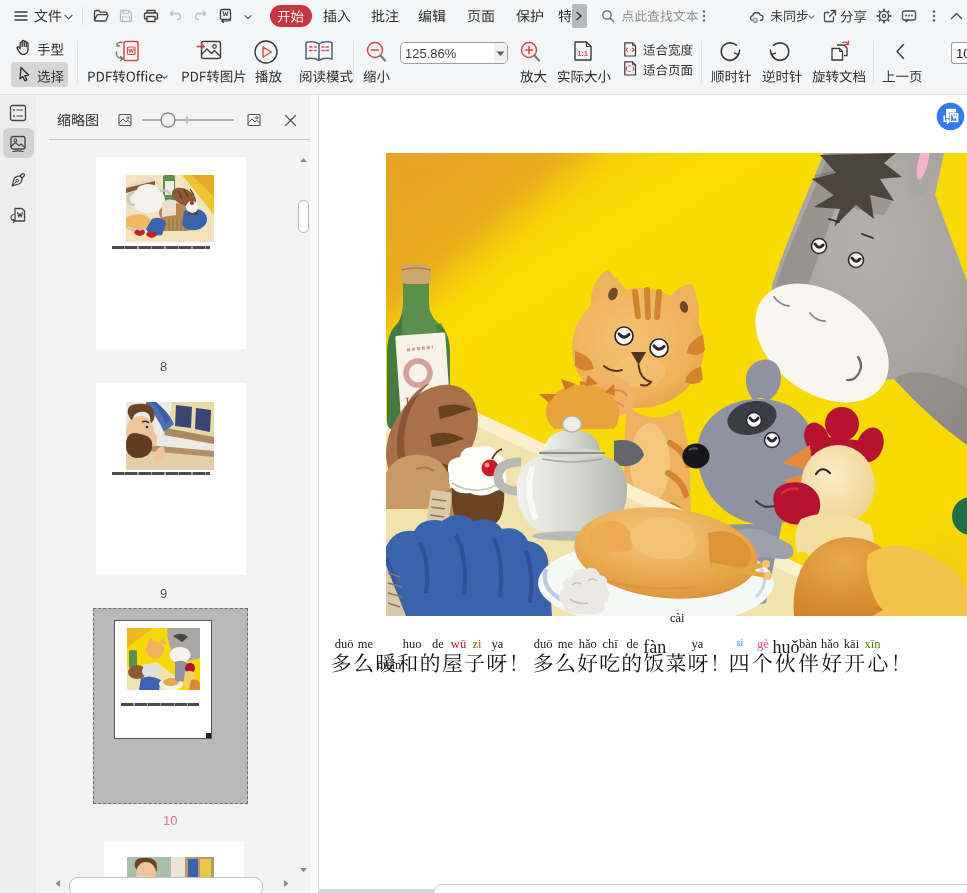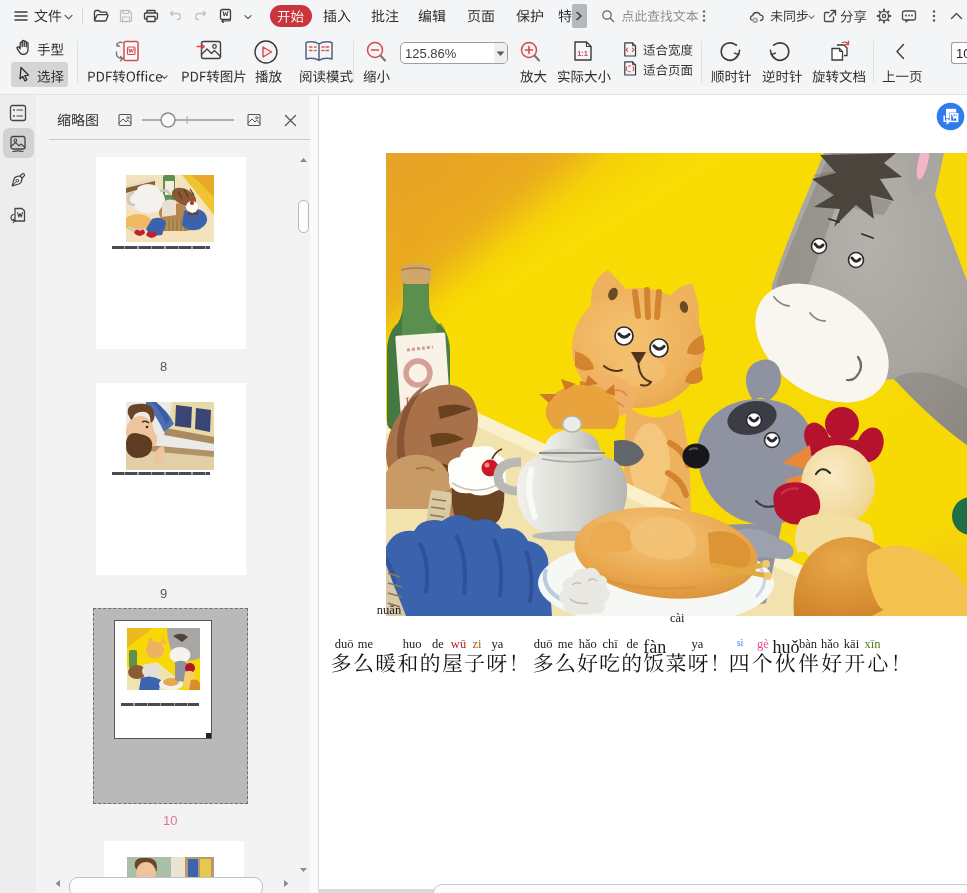--- a/index.html
+++ b/index.html
@@ -608,21 +608,21 @@
 <path d="M482 402 C500 388 526 390 542 404 C558 420 558 444 544 458 C528 470 504 466 492 452 C484 436 478 418 482 402 Z" fill="#f3c14e"></path>
 <path d="M486 463 Q518 444 552 448 L581 440 L581 463 Z" fill="#f3c14e"></path>
 <path d="M534 398 Q566 410 580 436 L581 440 L581 463 L552 456 Q538 428 534 398 Z" fill="#f3c14e"></path>
 </svg>
 
 <svg style="position:absolute;left:330.0px;top:650px;overflow:visible" width="202" height="26" viewBox="0 -21 202 26.2">
       <path d="M13.1 -8.6Q11.9 -7.5 10.3 -6.4Q8.7 -5.2 6.7 -4.2Q4.8 -3.2 2.6 -2.6L2.4 -2.9Q4.4 -3.7 6.2 -4.8Q8.0 -6.0 9.4 -7.2Q10.9 -8.4 11.8 -9.5L14.1 -9.0Q14.0 -8.8 13.8 -8.7Q13.6 -8.6 13.1 -8.6ZM7.8 -5.5Q9.0 -5.3 9.8 -4.9Q10.6 -4.5 11.0 -4.1Q11.5 -3.7 11.6 -3.2Q11.7 -2.8 11.6 -2.5Q11.5 -2.2 11.2 -2.1Q10.9 -2.0 10.6 -2.2Q10.4 -2.8 9.9 -3.4Q9.4 -3.9 8.8 -4.5Q8.2 -5.0 7.6 -5.3ZM17.5 -7.3 18.5 -8.1 20.0 -6.7Q19.9 -6.6 19.6 -6.5Q19.4 -6.5 19.0 -6.4Q17.2 -4.0 14.7 -2.4Q12.3 -0.8 9.0 0.2Q5.8 1.2 1.5 1.7L1.4 1.2Q5.2 0.5 8.3 -0.5Q11.4 -1.5 13.7 -3.2Q16.0 -4.8 17.7 -7.3ZM18.5 -7.3V-6.7H9.9L10.6 -7.3ZM11.0 -16.6Q10.1 -15.6 8.7 -14.5Q7.3 -13.5 5.7 -12.6Q4.0 -11.7 2.2 -11.0L2.0 -11.3Q3.6 -12.1 5.1 -13.2Q6.6 -14.2 7.8 -15.4Q9.0 -16.5 9.7 -17.5L11.9 -16.9Q11.9 -16.7 11.7 -16.6Q11.5 -16.5 11.0 -16.6ZM6.2 -13.4Q7.4 -13.2 8.1 -12.9Q8.9 -12.5 9.3 -12.1Q9.7 -11.7 9.8 -11.4Q9.9 -11.0 9.8 -10.7Q9.7 -10.5 9.5 -10.4Q9.2 -10.3 8.9 -10.5Q8.7 -11.0 8.2 -11.5Q7.7 -12.0 7.1 -12.5Q6.6 -12.9 6.0 -13.2ZM15.7 -15.0 16.5 -15.8 18.1 -14.3Q17.9 -14.2 17.7 -14.2Q17.4 -14.2 17.1 -14.1Q15.4 -12.1 13.1 -10.6Q10.9 -9.0 8.0 -8.0Q5.1 -6.9 1.5 -6.2L1.3 -6.6Q4.6 -7.4 7.3 -8.6Q10.0 -9.7 12.1 -11.3Q14.2 -12.9 15.8 -15.0ZM16.4 -15.0V-14.3H7.6L8.2 -15.0Z M36.5 -11.2Q36.4 -11.0 36.1 -11.0Q35.8 -10.9 35.3 -11.1L35.9 -11.3Q35.3 -10.4 34.5 -9.3Q33.7 -8.2 32.7 -7.1Q31.7 -5.9 30.7 -4.7Q29.6 -3.6 28.4 -2.5Q27.3 -1.4 26.3 -0.6L26.2 -0.8H27.1Q27.0 -0.1 26.7 0.3Q26.5 0.7 26.1 0.8L25.4 -1.1Q25.4 -1.1 25.5 -1.2Q25.7 -1.2 25.9 -1.3Q26.0 -1.3 26.1 -1.4Q27.0 -2.2 27.9 -3.2Q28.9 -4.3 29.8 -5.5Q30.8 -6.7 31.7 -7.9Q32.5 -9.2 33.3 -10.4Q34.0 -11.6 34.4 -12.5ZM25.8 -1.0Q26.7 -1.1 28.2 -1.1Q29.7 -1.2 31.6 -1.3Q33.5 -1.4 35.7 -1.5Q37.8 -1.7 40.1 -1.8V-1.4Q37.8 -1.0 34.3 -0.6Q30.7 -0.1 26.3 0.4ZM33.4 -16.6Q33.3 -16.4 33.1 -16.3Q32.9 -16.2 32.5 -16.3Q31.4 -14.2 30.0 -12.3Q28.6 -10.5 27.0 -9.1Q25.4 -7.6 23.8 -6.6L23.6 -6.8Q24.9 -8.0 26.3 -9.7Q27.7 -11.4 28.9 -13.4Q30.2 -15.5 31.1 -17.7ZM36.0 -6.2Q37.8 -5.1 39.0 -4.0Q40.1 -2.9 40.7 -2.0Q41.4 -1.0 41.6 -0.3Q41.7 0.4 41.6 0.9Q41.5 1.3 41.1 1.4Q40.8 1.5 40.3 1.2Q40.1 0.4 39.6 -0.6Q39.1 -1.6 38.4 -2.5Q37.8 -3.5 37.1 -4.4Q36.4 -5.3 35.8 -6.0Z M51.2 -3.4V-2.8H47.2V-3.4ZM51.1 -9.4V-8.7H47.2V-9.4ZM51.2 -15.6V-14.9H47.2V-15.6ZM50.3 -15.6 51.0 -16.4 52.7 -15.1Q52.6 -15.0 52.3 -14.9Q52.1 -14.8 51.8 -14.7V-1.7Q51.8 -1.7 51.6 -1.6Q51.4 -1.4 51.2 -1.3Q50.9 -1.3 50.7 -1.3H50.5V-15.6ZM46.5 -16.3 48.1 -15.6H47.8V-0.8Q47.8 -0.8 47.5 -0.6Q47.2 -0.4 46.7 -0.4H46.5V-15.6ZM57.3 -11.2Q57.1 -9.2 56.6 -7.4Q56.2 -5.5 55.4 -4.0Q54.6 -2.4 53.4 -1.0Q52.3 0.3 50.6 1.4L50.4 1.2Q52.2 -0.4 53.3 -2.4Q54.5 -4.3 55.1 -6.5Q55.7 -8.7 55.9 -11.2ZM63.5 -14.8Q63.4 -14.7 63.3 -14.5Q63.1 -14.4 62.7 -14.4Q62.1 -13.5 61.5 -12.5Q60.8 -11.5 60.1 -10.8L59.8 -11.0Q60.0 -11.6 60.4 -12.3Q60.7 -13.1 61.0 -13.9Q61.3 -14.7 61.6 -15.6ZM63.6 -16.1Q63.5 -16.0 63.2 -16.0Q62.9 -16.0 62.5 -16.2Q61.3 -15.9 59.8 -15.8Q58.2 -15.6 56.5 -15.5Q54.8 -15.4 53.1 -15.4L53.1 -15.7Q54.3 -15.9 55.5 -16.1Q56.8 -16.3 58.0 -16.5Q59.2 -16.8 60.3 -17.1Q61.3 -17.4 62.0 -17.7ZM63.5 -9.6Q63.5 -9.6 63.6 -9.5Q63.8 -9.4 64.1 -9.1Q64.4 -8.9 64.6 -8.7Q64.9 -8.4 65.2 -8.2Q65.1 -7.9 64.6 -7.9H52.4L52.2 -8.5H62.5ZM62.3 -12.3Q62.3 -12.3 62.6 -12.1Q62.8 -11.9 63.2 -11.6Q63.6 -11.2 63.9 -10.9Q63.9 -10.6 63.4 -10.6H53.4L53.2 -11.2H61.4ZM53.8 -14.7Q54.7 -14.3 55.2 -13.9Q55.8 -13.5 56.0 -13.0Q56.2 -12.6 56.3 -12.3Q56.3 -11.9 56.1 -11.7Q56.0 -11.5 55.7 -11.5Q55.4 -11.4 55.1 -11.7Q55.0 -12.1 54.8 -12.7Q54.5 -13.2 54.2 -13.7Q53.9 -14.2 53.5 -14.6ZM57.0 -15.3Q57.9 -14.8 58.4 -14.3Q58.8 -13.8 59.1 -13.3Q59.3 -12.9 59.2 -12.5Q59.2 -12.1 59.0 -11.9Q58.8 -11.7 58.6 -11.7Q58.3 -11.7 58.0 -11.9Q57.9 -12.7 57.5 -13.6Q57.1 -14.5 56.7 -15.1ZM61.9 -6.1V-5.5H55.4L55.7 -6.1ZM56.0 -6.1Q56.7 -4.4 58.1 -3.1Q59.4 -1.8 61.2 -1.0Q63.0 -0.2 65.1 0.2L65.1 0.5Q64.6 0.5 64.3 0.8Q64.0 1.1 63.9 1.6Q61.8 1.0 60.2 -0.0Q58.6 -1.1 57.5 -2.5Q56.3 -3.9 55.7 -5.9ZM61.1 -6.1 62.0 -7.0 63.5 -5.6Q63.3 -5.4 62.6 -5.4Q61.3 -2.7 59.0 -0.9Q56.6 0.8 52.7 1.7L52.5 1.3Q56.0 0.3 58.2 -1.6Q60.4 -3.4 61.3 -6.1Z M73.6 -9.0Q74.8 -8.5 75.5 -8.0Q76.3 -7.5 76.7 -7.0Q77.1 -6.5 77.2 -6.1Q77.3 -5.7 77.2 -5.4Q77.1 -5.1 76.8 -5.1Q76.5 -5.0 76.2 -5.3Q75.9 -5.8 75.5 -6.5Q75.0 -7.1 74.4 -7.8Q73.8 -8.4 73.3 -8.9ZM73.7 1.2Q73.7 1.2 73.5 1.3Q73.4 1.5 73.1 1.6Q72.9 1.6 72.5 1.6H72.3V-15.4L73.7 -15.9ZM79.8 0.1Q79.8 0.1 79.7 0.3Q79.5 0.4 79.3 0.5Q79.0 0.6 78.7 0.6H78.5V-14.3V-15.0L79.9 -14.3H85.4V-13.7H79.8ZM84.3 -14.3 85.1 -15.2 86.9 -13.8Q86.8 -13.7 86.5 -13.6Q86.3 -13.4 85.9 -13.4V-0.2Q85.9 -0.1 85.7 -0.1Q85.5 0.0 85.2 0.1Q85.0 0.2 84.8 0.2H84.5V-14.3ZM85.4 -2.5V-1.9H79.0V-2.5ZM73.4 -10.6Q72.7 -8.0 71.4 -5.8Q70.1 -3.6 68.2 -1.8L67.9 -2.1Q68.9 -3.3 69.7 -4.7Q70.4 -6.2 71.0 -7.7Q71.5 -9.3 71.9 -10.9H73.4ZM77.6 -16.1Q77.4 -15.9 77.2 -15.9Q76.9 -15.9 76.5 -16.1Q75.5 -15.7 74.0 -15.4Q72.6 -15.0 71.1 -14.7Q69.5 -14.4 68.0 -14.3L67.9 -14.6Q69.3 -15.0 70.8 -15.5Q72.3 -16.0 73.7 -16.5Q75.0 -17.1 75.9 -17.5ZM76.3 -12.2Q76.3 -12.2 76.5 -12.0Q76.6 -11.9 76.9 -11.6Q77.2 -11.4 77.5 -11.1Q77.8 -10.9 78.1 -10.6Q78.0 -10.3 77.5 -10.3H68.2L68.1 -10.9H75.3Z M92.8 0.5Q92.8 0.6 92.6 0.7Q92.5 0.8 92.3 0.9Q92.0 1.0 91.7 1.0H91.5V-13.9V-14.6L92.9 -13.9H97.9V-13.3H92.8ZM96.6 -17.1Q96.5 -16.6 95.8 -16.6Q95.6 -16.1 95.2 -15.6Q94.9 -15.0 94.6 -14.4Q94.3 -13.8 94.0 -13.4H93.5Q93.6 -13.9 93.8 -14.7Q93.9 -15.4 94.1 -16.2Q94.3 -16.9 94.4 -17.6ZM107.2 -13.9 108.0 -14.8 109.7 -13.4Q109.5 -13.3 109.3 -13.2Q109.1 -13.1 108.8 -13.1Q108.7 -10.2 108.6 -7.9Q108.5 -5.5 108.3 -3.8Q108.2 -2.1 107.9 -1.0Q107.6 0.1 107.3 0.6Q106.8 1.1 106.2 1.4Q105.6 1.6 104.8 1.6Q104.8 1.3 104.8 1.0Q104.7 0.7 104.4 0.5Q104.2 0.3 103.6 0.2Q103.0 0.0 102.3 -0.1L102.4 -0.5Q102.9 -0.4 103.4 -0.4Q104.0 -0.3 104.6 -0.3Q105.1 -0.2 105.3 -0.2Q105.7 -0.2 105.8 -0.3Q106.0 -0.4 106.1 -0.5Q106.6 -0.9 106.8 -2.7Q107.1 -4.4 107.2 -7.3Q107.3 -10.1 107.4 -13.9ZM97.0 -13.9 97.7 -14.7 99.4 -13.4Q99.3 -13.3 99.1 -13.2Q98.8 -13.1 98.5 -13.0V-0.1Q98.5 -0.0 98.3 0.1Q98.1 0.2 97.9 0.3Q97.6 0.4 97.4 0.4H97.2V-13.9ZM101.0 -9.6Q102.3 -9.0 103.1 -8.4Q103.9 -7.7 104.2 -7.1Q104.6 -6.5 104.7 -6.0Q104.7 -5.5 104.6 -5.2Q104.4 -4.9 104.1 -4.8Q103.7 -4.7 103.4 -5.0Q103.2 -5.8 102.8 -6.6Q102.4 -7.4 101.9 -8.1Q101.3 -8.8 100.8 -9.4ZM108.3 -13.9V-13.3H101.6L101.9 -13.9ZM104.4 -16.9Q104.4 -16.8 104.2 -16.6Q104.0 -16.5 103.6 -16.5Q102.9 -14.2 101.7 -12.2Q100.6 -10.2 99.2 -8.8L98.9 -9.1Q99.6 -10.1 100.2 -11.5Q100.9 -12.8 101.4 -14.4Q101.9 -16.0 102.3 -17.6ZM98.1 -8.0V-7.4H92.2V-8.0ZM98.1 -1.8V-1.2H92.2V-1.8Z M115.4 -16.6V-17.1L117.0 -16.4H116.7V-11.5Q116.7 -10.0 116.7 -8.3Q116.6 -6.6 116.2 -4.9Q115.8 -3.2 115.1 -1.5Q114.4 0.2 113.1 1.6L112.8 1.4Q113.9 -0.5 114.5 -2.7Q115.0 -4.9 115.2 -7.1Q115.4 -9.3 115.4 -11.4V-16.4ZM128.9 -16.4 129.6 -17.2 131.3 -15.9Q131.2 -15.8 131.0 -15.7Q130.7 -15.6 130.4 -15.5V-12.0Q130.4 -11.9 130.2 -11.8Q130.0 -11.7 129.8 -11.6Q129.5 -11.6 129.3 -11.6H129.1V-16.4ZM130.0 -12.9V-12.3H116.1V-12.9ZM129.8 -16.4V-15.8H116.0V-16.4ZM117.8 -6.6Q118.8 -6.6 120.6 -6.6Q122.3 -6.6 124.5 -6.7Q126.7 -6.7 129.1 -6.8L129.1 -6.4Q127.3 -6.2 124.5 -5.9Q121.8 -5.5 118.4 -5.2ZM124.5 -9.8Q124.0 -9.4 123.3 -8.9Q122.5 -8.4 121.7 -7.9Q120.9 -7.3 120.0 -6.9Q119.2 -6.4 118.4 -6.1V-6.4H119.1Q119.0 -5.7 118.7 -5.3Q118.5 -5.0 118.2 -4.9L117.6 -6.6Q117.6 -6.6 117.8 -6.6Q118.0 -6.7 118.1 -6.7Q118.9 -7.0 119.8 -7.6Q120.7 -8.3 121.5 -8.9Q122.2 -9.6 122.6 -10.0H124.5ZM125.6 -8.7Q127.1 -8.4 128.1 -8.0Q129.2 -7.5 129.8 -7.0Q130.4 -6.6 130.6 -6.1Q130.8 -5.6 130.8 -5.3Q130.8 -5.0 130.5 -4.8Q130.2 -4.7 129.8 -4.9Q129.4 -5.5 128.7 -6.2Q127.9 -6.8 127.0 -7.4Q126.2 -8.0 125.4 -8.4ZM130.3 -1.1Q130.3 -1.1 130.5 -0.9Q130.7 -0.8 131.0 -0.6Q131.3 -0.3 131.6 -0.0Q131.9 0.2 132.2 0.5Q132.1 0.8 131.6 0.8H115.8L115.6 0.2H129.3ZM128.6 -4.3Q128.6 -4.3 128.9 -4.1Q129.2 -3.8 129.6 -3.5Q130.0 -3.2 130.4 -2.8Q130.3 -2.5 129.8 -2.5H117.5L117.3 -3.1H127.7ZM129.5 -11.4Q129.5 -11.4 129.7 -11.2Q129.9 -11.1 130.2 -10.9Q130.5 -10.7 130.8 -10.4Q131.1 -10.2 131.3 -10.0Q131.3 -9.6 130.8 -9.6H117.4L117.2 -10.2H128.5ZM125.0 -5.3Q125.0 -5.1 124.8 -5.0Q124.7 -4.8 124.3 -4.8V0.5H122.9V-5.5Z M135.3 -8.4H151.3L152.5 -9.8Q152.5 -9.8 152.7 -9.6Q152.9 -9.5 153.2 -9.2Q153.5 -9.0 153.9 -8.7Q154.2 -8.4 154.5 -8.1Q154.5 -7.8 154.0 -7.8H135.5ZM144.3 -11.9 146.4 -11.7Q146.4 -11.4 146.2 -11.3Q146.1 -11.2 145.7 -11.1V-0.5Q145.7 0.1 145.5 0.5Q145.4 0.9 144.8 1.2Q144.2 1.5 143.0 1.6Q143.0 1.3 142.8 1.0Q142.7 0.8 142.4 0.6Q142.1 0.4 141.5 0.3Q140.9 0.1 139.9 0.0V-0.3Q139.9 -0.3 140.2 -0.3Q140.6 -0.3 141.1 -0.2Q141.5 -0.2 142.1 -0.1Q142.6 -0.1 143.0 -0.1Q143.5 -0.1 143.6 -0.1Q144.0 -0.1 144.2 -0.2Q144.3 -0.3 144.3 -0.6ZM150.2 -15.8H149.9L150.9 -16.8L152.6 -15.2Q152.4 -15.1 151.7 -15.0Q150.9 -14.4 149.8 -13.7Q148.7 -13.0 147.5 -12.4Q146.3 -11.8 145.2 -11.4H144.8Q145.8 -11.9 146.8 -12.7Q147.8 -13.5 148.7 -14.4Q149.6 -15.2 150.2 -15.8ZM137.5 -15.8H151.1V-15.2H137.7Z M174.9 -16.9Q174.9 -16.9 175.1 -16.7Q175.3 -16.6 175.6 -16.4Q175.8 -16.1 176.1 -15.9Q176.4 -15.6 176.7 -15.4Q176.6 -15.0 176.1 -15.0H165.1L164.9 -15.7H174.0ZM168.7 -13.5Q168.7 -13.3 168.5 -13.2Q168.2 -13.0 167.8 -13.1L168.0 -13.4Q167.9 -13.0 167.8 -12.4Q167.7 -11.8 167.5 -11.1Q167.3 -10.4 167.1 -9.8Q167.0 -9.2 166.8 -8.7H167.0L166.3 -7.9L164.8 -9.1Q165.0 -9.3 165.4 -9.4Q165.7 -9.5 166.0 -9.6L165.5 -8.9Q165.7 -9.3 165.8 -10.0Q166.0 -10.7 166.2 -11.4Q166.4 -12.2 166.5 -12.9Q166.7 -13.6 166.8 -14.0ZM172.7 -8.9Q171.7 -7.0 170.0 -5.1Q168.4 -3.3 166.4 -1.8Q164.3 -0.3 161.9 0.8L161.7 0.5Q163.7 -0.7 165.6 -2.3Q167.4 -3.9 168.8 -5.7Q170.3 -7.5 171.2 -9.3H172.7ZM173.3 -0.2Q173.3 0.3 173.2 0.7Q173.0 1.1 172.6 1.4Q172.1 1.6 171.1 1.7Q171.0 1.4 170.9 1.2Q170.8 1.0 170.6 0.8Q170.3 0.7 169.8 0.5Q169.4 0.4 168.6 0.3V0.0Q168.6 0.0 169.0 0.1Q169.3 0.1 169.8 0.1Q170.3 0.2 170.8 0.2Q171.3 0.2 171.4 0.2Q171.8 0.2 171.9 0.1Q172.0 -0.0 172.0 -0.3V-15.6H173.3ZM175.5 -10.5Q175.5 -10.5 175.7 -10.3Q175.9 -10.2 176.2 -10.0Q176.4 -9.8 176.7 -9.5Q177.0 -9.2 177.3 -9.0Q177.2 -8.7 176.7 -8.7H166.2V-9.3H174.6ZM159.7 -2.1Q159.7 -2.1 159.6 -1.9Q159.4 -1.8 159.2 -1.7Q159.0 -1.7 158.7 -1.7H158.5V-15.5V-16.1L159.8 -15.5H163.3V-14.9H159.7ZM163.2 -4.9V-4.2H159.2V-4.9ZM162.3 -15.5 163.1 -16.3 164.7 -15.0Q164.6 -14.9 164.4 -14.8Q164.1 -14.7 163.8 -14.6V-3.1Q163.8 -3.0 163.6 -2.9Q163.4 -2.8 163.2 -2.7Q163.0 -2.6 162.7 -2.6H162.5V-15.5Z M184.4 -0.0Q183.9 -0.0 183.6 -0.4Q183.3 -0.7 183.3 -1.1Q183.3 -1.6 183.6 -1.9Q183.9 -2.3 184.4 -2.3Q184.9 -2.3 185.2 -1.9Q185.6 -1.6 185.6 -1.1Q185.6 -0.7 185.2 -0.4Q184.9 -0.0 184.4 -0.0ZM184.1 -4.7 183.9 -9.2Q183.8 -10.8 183.7 -11.9Q183.6 -13.0 183.5 -13.8Q183.5 -14.6 183.5 -15.2Q183.5 -15.8 183.7 -16.1Q184.0 -16.3 184.4 -16.3Q184.8 -16.3 185.1 -16.1Q185.4 -15.8 185.4 -15.2Q185.4 -14.6 185.3 -13.8Q185.3 -13.0 185.2 -11.9Q185.1 -10.8 184.9 -9.2L184.7 -4.7Z" fill="#141414"></path>
     </svg>
 <div class="abs" style="left:344.0px;top:637px;transform:translateX(-50%);font-family:'Liberation Serif',serif;font-size:12.5px;color:#1a1a1a;white-space:nowrap">duō</div>
 <div class="abs" style="left:365.5px;top:637px;transform:translateX(-50%);font-family:'Liberation Serif',serif;font-size:12.5px;color:#1a1a1a;white-space:nowrap">me</div>
-<div class="abs" style="left:389.0px;top:603px;transform:translateX(-50%);font-family:'Liberation Serif',serif;font-size:12.5px;color:#1a1a1a;white-space:nowrap">nuǎn</div>
+<div class="abs" style="left:389.0px;top:658px;transform:translateX(-50%);font-family:'Liberation Serif',serif;font-size:12.5px;color:#1a1a1a;white-space:nowrap">nuǎn</div>
 <div class="abs" style="left:412px;top:637px;transform:translateX(-50%);font-family:'Liberation Serif',serif;font-size:12.5px;color:#1a1a1a;white-space:nowrap">huo</div>
 <div class="abs" style="left:438.0px;top:637px;transform:translateX(-50%);font-family:'Liberation Serif',serif;font-size:12.5px;color:#1a1a1a;white-space:nowrap">de</div>
 <div class="abs" style="left:458.5px;top:637px;transform:translateX(-50%);font-family:Liberation Serif, serif;font-size:12.5px;color:#b91c1c;white-space:nowrap">wū</div>
 <div class="abs" style="left:477.0px;top:637px;transform:translateX(-50%);font-family:'Liberation Serif',serif;font-size:12.5px;color:#a16207;white-space:nowrap">zi</div>
 <div class="abs" style="left:497.5px;top:637px;transform:translateX(-50%);font-family:'Liberation Serif',serif;font-size:12.5px;color:#1a1a1a;white-space:nowrap">ya</div>
 <svg style="position:absolute;left:532.0px;top:650px;overflow:visible" width="201" height="26" viewBox="0 -21 201 26.2">
       <path d="M13.1 -8.6Q11.9 -7.5 10.3 -6.4Q8.7 -5.2 6.7 -4.2Q4.8 -3.2 2.6 -2.6L2.4 -2.9Q4.4 -3.7 6.2 -4.8Q8.0 -6.0 9.4 -7.2Q10.9 -8.4 11.8 -9.5L14.1 -9.0Q14.0 -8.8 13.8 -8.7Q13.6 -8.6 13.1 -8.6ZM7.8 -5.5Q9.0 -5.3 9.8 -4.9Q10.6 -4.5 11.0 -4.1Q11.5 -3.7 11.6 -3.2Q11.7 -2.8 11.6 -2.5Q11.5 -2.2 11.2 -2.1Q10.9 -2.0 10.6 -2.2Q10.4 -2.8 9.9 -3.4Q9.4 -3.9 8.8 -4.5Q8.2 -5.0 7.6 -5.3ZM17.5 -7.3 18.5 -8.1 20.0 -6.7Q19.9 -6.6 19.6 -6.5Q19.4 -6.5 19.0 -6.4Q17.2 -4.0 14.7 -2.4Q12.3 -0.8 9.0 0.2Q5.8 1.2 1.5 1.7L1.4 1.2Q5.2 0.5 8.3 -0.5Q11.4 -1.5 13.7 -3.2Q16.0 -4.8 17.7 -7.3ZM18.5 -7.3V-6.7H9.9L10.6 -7.3ZM11.0 -16.6Q10.1 -15.6 8.7 -14.5Q7.3 -13.5 5.7 -12.6Q4.0 -11.7 2.2 -11.0L2.0 -11.3Q3.6 -12.1 5.1 -13.2Q6.6 -14.2 7.8 -15.4Q9.0 -16.5 9.7 -17.5L11.9 -16.9Q11.9 -16.7 11.7 -16.6Q11.5 -16.5 11.0 -16.6ZM6.2 -13.4Q7.4 -13.2 8.1 -12.9Q8.9 -12.5 9.3 -12.1Q9.7 -11.7 9.8 -11.4Q9.9 -11.0 9.8 -10.7Q9.7 -10.5 9.5 -10.4Q9.2 -10.3 8.9 -10.5Q8.7 -11.0 8.2 -11.5Q7.7 -12.0 7.1 -12.5Q6.6 -12.9 6.0 -13.2ZM15.7 -15.0 16.5 -15.8 18.1 -14.3Q17.9 -14.2 17.7 -14.2Q17.4 -14.2 17.1 -14.1Q15.4 -12.1 13.1 -10.6Q10.9 -9.0 8.0 -8.0Q5.1 -6.9 1.5 -6.2L1.3 -6.6Q4.6 -7.4 7.3 -8.6Q10.0 -9.7 12.1 -11.3Q14.2 -12.9 15.8 -15.0ZM16.4 -15.0V-14.3H7.6L8.2 -15.0Z M36.4 -11.2Q36.3 -11.0 36.0 -11.0Q35.7 -10.9 35.2 -11.1L35.8 -11.3Q35.2 -10.4 34.4 -9.3Q33.6 -8.2 32.6 -7.1Q31.6 -5.9 30.6 -4.7Q29.5 -3.6 28.3 -2.5Q27.2 -1.4 26.2 -0.6L26.1 -0.8H27.0Q26.9 -0.1 26.6 0.3Q26.4 0.7 26.0 0.8L25.3 -1.1Q25.3 -1.1 25.4 -1.2Q25.6 -1.2 25.8 -1.3Q25.9 -1.3 26.0 -1.4Q26.9 -2.2 27.8 -3.2Q28.8 -4.3 29.7 -5.5Q30.7 -6.7 31.6 -7.9Q32.4 -9.2 33.2 -10.4Q33.9 -11.6 34.3 -12.5ZM25.7 -1.0Q26.6 -1.1 28.1 -1.1Q29.6 -1.2 31.5 -1.3Q33.4 -1.4 35.6 -1.5Q37.7 -1.7 40.0 -1.8V-1.4Q37.7 -1.0 34.2 -0.6Q30.6 -0.1 26.2 0.4ZM33.3 -16.6Q33.2 -16.4 33.0 -16.3Q32.8 -16.2 32.4 -16.3Q31.3 -14.2 29.9 -12.3Q28.5 -10.5 26.9 -9.1Q25.3 -7.6 23.7 -6.6L23.5 -6.8Q24.8 -8.0 26.2 -9.7Q27.6 -11.4 28.8 -13.4Q30.1 -15.5 31.0 -17.7ZM36.0 -6.2Q37.7 -5.1 38.9 -4.0Q40.0 -2.9 40.6 -2.0Q41.3 -1.0 41.5 -0.3Q41.6 0.4 41.5 0.9Q41.4 1.3 41.0 1.4Q40.7 1.5 40.2 1.2Q40.0 0.4 39.5 -0.6Q39.0 -1.6 38.3 -2.5Q37.7 -3.5 37.0 -4.4Q36.3 -5.3 35.7 -6.0Z M61.7 -15.7 62.7 -16.6 64.3 -15.1Q64.2 -15.0 64.0 -14.9Q63.8 -14.9 63.4 -14.9Q62.9 -14.4 62.2 -13.8Q61.5 -13.1 60.7 -12.5Q59.9 -11.9 59.2 -11.4H58.8Q59.4 -12.0 60.0 -12.8Q60.6 -13.6 61.1 -14.4Q61.7 -15.2 62.0 -15.7ZM60.2 -11.6Q60.2 -11.4 60.0 -11.3Q59.9 -11.2 59.5 -11.1V-0.4Q59.5 0.2 59.4 0.6Q59.2 1.1 58.8 1.3Q58.3 1.6 57.3 1.7Q57.3 1.3 57.2 1.1Q57.1 0.8 56.8 0.7Q56.6 0.5 56.2 0.3Q55.7 0.2 55.0 0.1V-0.2Q55.0 -0.2 55.3 -0.2Q55.7 -0.2 56.2 -0.1Q56.6 -0.1 57.1 -0.1Q57.5 -0.0 57.6 -0.0Q57.9 -0.0 58.0 -0.1Q58.1 -0.3 58.1 -0.5V-11.9ZM63.3 -9.6Q63.3 -9.6 63.5 -9.5Q63.6 -9.4 63.9 -9.1Q64.2 -8.9 64.5 -8.6Q64.8 -8.4 65.0 -8.1Q64.9 -7.8 64.5 -7.8H53.4L53.2 -8.4H62.3ZM62.4 -15.7V-15.1H54.0L53.8 -15.7ZM46.6 -6.3Q48.5 -5.5 49.8 -4.8Q51.1 -4.1 51.9 -3.4Q52.8 -2.7 53.2 -2.1Q53.6 -1.6 53.7 -1.1Q53.8 -0.7 53.7 -0.5Q53.6 -0.2 53.3 -0.1Q53.0 -0.1 52.7 -0.3Q52.2 -1.0 51.5 -1.8Q50.7 -2.6 49.8 -3.3Q48.9 -4.1 48.0 -4.8Q47.0 -5.5 46.2 -6.0ZM46.2 -6.0Q46.5 -6.8 46.8 -8.0Q47.2 -9.2 47.6 -10.5Q47.9 -11.8 48.3 -13.2Q48.6 -14.5 48.8 -15.7Q49.1 -16.9 49.2 -17.7L51.4 -17.2Q51.3 -17.0 51.1 -16.9Q50.9 -16.7 50.3 -16.8L50.6 -17.1Q50.4 -16.3 50.2 -15.2Q49.9 -14.1 49.6 -12.9Q49.3 -11.7 48.9 -10.4Q48.5 -9.1 48.1 -7.9Q47.8 -6.7 47.4 -5.7ZM51.7 -12.8 52.5 -13.6 54.0 -12.2Q53.8 -12.0 53.2 -11.9Q53.0 -9.9 52.5 -7.9Q52.1 -6.0 51.3 -4.2Q50.4 -2.5 49.0 -1.0Q47.6 0.5 45.4 1.6L45.2 1.3Q47.0 0.1 48.2 -1.4Q49.5 -3.0 50.2 -4.8Q50.9 -6.6 51.3 -8.6Q51.7 -10.6 51.9 -12.8ZM52.6 -12.8V-12.1H45.6L45.4 -12.8Z M77.0 -13.7H84.2L85.2 -15.0Q85.2 -15.0 85.4 -14.8Q85.6 -14.7 85.9 -14.4Q86.2 -14.2 86.5 -13.9Q86.9 -13.7 87.1 -13.4Q87.1 -13.1 86.6 -13.1H77.0ZM76.1 -10.1H83.4V-9.5H76.3ZM78.2 -17.6 80.4 -16.9Q80.3 -16.7 80.1 -16.6Q79.9 -16.4 79.6 -16.5Q78.7 -14.4 77.5 -12.7Q76.2 -11.0 74.9 -9.8L74.6 -10.0Q75.3 -10.9 76.0 -12.1Q76.6 -13.4 77.2 -14.8Q77.8 -16.1 78.2 -17.6ZM83.1 -10.1H82.9L83.5 -10.8L85.1 -9.5Q84.9 -9.4 84.7 -9.3Q84.5 -9.3 84.2 -9.2Q81.6 -6.9 80.0 -5.3Q78.3 -3.7 77.6 -2.7Q76.8 -1.6 76.9 -1.1Q76.9 -0.6 77.5 -0.5Q78.2 -0.3 79.4 -0.3H83.4Q84.3 -0.3 84.7 -0.3Q85.1 -0.4 85.3 -0.4Q85.5 -0.5 85.6 -0.7Q85.8 -1.1 86.0 -1.8Q86.2 -2.5 86.3 -3.4H86.6L86.5 -0.6Q87.0 -0.4 87.1 -0.3Q87.3 -0.2 87.3 -0.0Q87.3 0.4 86.3 0.7Q85.4 0.9 83.5 0.9H79.4Q77.4 0.9 76.5 0.5Q75.5 0.1 75.4 -0.9Q75.3 -1.6 75.9 -2.4Q76.4 -3.2 77.4 -4.3Q78.5 -5.4 79.9 -6.8Q81.3 -8.2 83.1 -10.1ZM68.5 -15.1V-15.8L70.0 -15.1H73.6V-14.5H69.9V-2.2Q69.9 -2.2 69.7 -2.0Q69.6 -1.9 69.3 -1.8Q69.1 -1.7 68.8 -1.7H68.5ZM72.9 -15.1H72.7L73.4 -16.0L75.1 -14.6Q75.0 -14.5 74.8 -14.4Q74.6 -14.3 74.2 -14.2V-3.2Q74.2 -3.1 74.1 -3.0Q73.9 -2.9 73.6 -2.8Q73.3 -2.7 73.1 -2.7H72.9ZM69.3 -5.4H73.4V-4.7H69.3Z M92.4 0.5Q92.4 0.6 92.2 0.7Q92.1 0.8 91.9 0.9Q91.6 1.0 91.3 1.0H91.1V-13.9V-14.6L92.5 -13.9H97.5V-13.3H92.4ZM96.2 -17.1Q96.1 -16.6 95.4 -16.6Q95.2 -16.1 94.8 -15.6Q94.5 -15.0 94.2 -14.4Q93.9 -13.8 93.6 -13.4H93.1Q93.2 -13.9 93.4 -14.7Q93.5 -15.4 93.7 -16.2Q93.9 -16.9 94.0 -17.6ZM106.8 -13.9 107.6 -14.8 109.3 -13.4Q109.2 -13.3 108.9 -13.2Q108.7 -13.1 108.4 -13.1Q108.3 -10.2 108.2 -7.9Q108.1 -5.5 107.9 -3.8Q107.8 -2.1 107.5 -1.0Q107.2 0.1 106.9 0.6Q106.4 1.1 105.8 1.4Q105.2 1.6 104.4 1.6Q104.4 1.3 104.4 1.0Q104.3 0.7 104.0 0.5Q103.8 0.3 103.2 0.2Q102.6 0.0 101.9 -0.1L102.0 -0.5Q102.5 -0.4 103.0 -0.4Q103.6 -0.3 104.2 -0.3Q104.7 -0.2 104.9 -0.2Q105.3 -0.2 105.4 -0.3Q105.6 -0.4 105.7 -0.5Q106.2 -0.9 106.4 -2.7Q106.7 -4.4 106.8 -7.3Q106.9 -10.1 107.0 -13.9ZM96.6 -13.9 97.3 -14.7 99.0 -13.4Q98.9 -13.3 98.7 -13.2Q98.4 -13.1 98.1 -13.0V-0.1Q98.1 -0.0 97.9 0.1Q97.7 0.2 97.5 0.3Q97.2 0.4 97.0 0.4H96.8V-13.9ZM100.6 -9.6Q101.9 -9.0 102.7 -8.4Q103.5 -7.7 103.8 -7.1Q104.2 -6.5 104.3 -6.0Q104.3 -5.5 104.2 -5.2Q104.0 -4.9 103.7 -4.8Q103.3 -4.7 103.0 -5.0Q102.8 -5.8 102.4 -6.6Q102.0 -7.4 101.5 -8.1Q100.9 -8.8 100.4 -9.4ZM107.9 -13.9V-13.3H101.2L101.5 -13.9ZM104.0 -16.9Q104.0 -16.8 103.8 -16.6Q103.6 -16.5 103.2 -16.5Q102.5 -14.2 101.3 -12.2Q100.2 -10.2 98.8 -8.8L98.5 -9.1Q99.2 -10.1 99.8 -11.5Q100.5 -12.8 101.0 -14.4Q101.5 -16.0 101.9 -17.6ZM97.7 -8.0V-7.4H91.8V-8.0ZM97.7 -1.8V-1.2H91.8V-1.8Z M131.0 -15.9Q130.7 -15.7 130.2 -16.0Q129.3 -15.8 128.1 -15.6Q127.0 -15.4 125.9 -15.3Q124.8 -15.2 123.7 -15.1Q122.7 -15.0 121.9 -15.0L121.8 -15.4Q122.9 -15.6 124.2 -15.9Q125.5 -16.2 127.0 -16.6Q128.4 -17.0 129.7 -17.5ZM123.9 -10.9Q124.4 -8.0 125.4 -5.8Q126.5 -3.7 128.1 -2.2Q129.7 -0.8 131.9 0.0L131.8 0.3Q131.3 0.4 131.0 0.7Q130.7 1.0 130.5 1.5Q127.5 0.0 125.8 -3.0Q124.1 -6.0 123.5 -10.8ZM128.6 -11.0 129.5 -11.9 131.0 -10.5Q130.9 -10.3 130.7 -10.3Q130.5 -10.2 130.2 -10.2Q129.8 -8.3 129.1 -6.5Q128.4 -4.8 127.3 -3.2Q126.2 -1.7 124.6 -0.5Q123.0 0.7 120.8 1.6L120.6 1.3Q123.2 0.0 124.9 -1.8Q126.5 -3.7 127.5 -6.0Q128.4 -8.4 128.8 -11.0ZM121.0 -15.6V-16.1L122.6 -15.4H122.3V-10.6Q122.3 -9.2 122.2 -7.7Q122.1 -6.1 121.7 -4.5Q121.3 -2.8 120.5 -1.3Q119.6 0.2 118.3 1.5L117.9 1.3Q119.3 -0.5 119.9 -2.5Q120.6 -4.5 120.8 -6.5Q121.0 -8.6 121.0 -10.6V-15.4ZM129.6 -11.0V-10.4H121.9V-11.0ZM116.9 -17.1Q116.8 -17.0 116.6 -16.9Q116.5 -16.8 116.1 -16.8Q115.7 -15.5 115.2 -14.0Q114.7 -12.5 114.0 -11.1Q113.3 -9.7 112.6 -8.6L112.2 -8.8Q112.6 -9.6 113.0 -10.7Q113.4 -11.8 113.7 -13.0Q114.0 -14.2 114.2 -15.4Q114.5 -16.6 114.7 -17.6ZM118.4 -14.1 119.2 -14.9 120.8 -13.5Q120.7 -13.4 120.5 -13.4Q120.3 -13.3 120.0 -13.3Q119.7 -12.9 119.3 -12.3Q119.0 -11.7 118.5 -11.1Q118.1 -10.5 117.7 -10.1H117.3Q117.6 -10.6 117.8 -11.4Q118.1 -12.1 118.3 -12.8Q118.5 -13.6 118.6 -14.1ZM119.4 -14.1V-13.5H114.2L114.5 -14.1ZM114.6 -0.3Q115.0 -0.5 115.7 -1.1Q116.4 -1.6 117.3 -2.2Q118.2 -2.8 119.1 -3.5L119.4 -3.3Q119.0 -2.9 118.3 -2.2Q117.7 -1.5 116.9 -0.7Q116.2 0.1 115.3 1.0ZM116.0 -9.6 116.4 -9.4V-0.1L115.2 0.2L115.8 -0.3Q115.9 0.1 115.8 0.5Q115.7 0.8 115.5 1.1Q115.3 1.3 115.2 1.4L114.3 -0.4Q114.8 -0.6 114.9 -0.7Q115.0 -0.9 115.0 -1.2V-9.6ZM117.1 -10.5Q117.1 -10.2 116.9 -10.1Q116.7 -10.0 116.4 -9.9V-9.1H115.0V-10.3V-10.7Z M137.6 -10.5Q138.6 -10.1 139.2 -9.7Q139.9 -9.2 140.1 -8.7Q140.4 -8.2 140.4 -7.8Q140.4 -7.4 140.3 -7.2Q140.1 -6.9 139.8 -6.9Q139.5 -6.8 139.1 -7.1Q139.1 -7.7 138.8 -8.3Q138.5 -8.9 138.1 -9.4Q137.7 -10.0 137.3 -10.4ZM142.5 -11.2Q143.4 -10.8 143.9 -10.4Q144.4 -9.9 144.7 -9.5Q144.9 -9.1 144.9 -8.7Q144.8 -8.3 144.7 -8.1Q144.5 -7.9 144.2 -7.9Q143.9 -7.9 143.5 -8.1Q143.5 -8.9 143.1 -9.7Q142.7 -10.5 142.2 -11.1ZM150.3 -13.7 151.7 -12.4Q151.5 -12.2 151.3 -12.3Q151.0 -12.3 150.6 -12.4Q149.2 -12.2 147.5 -12.0Q145.8 -11.7 143.9 -11.6Q142.0 -11.4 140.0 -11.3Q138.1 -11.2 136.2 -11.2L136.1 -11.6Q138.0 -11.7 140.0 -11.9Q141.9 -12.2 143.9 -12.4Q145.8 -12.7 147.4 -13.1Q149.1 -13.4 150.3 -13.7ZM149.6 -11.6 151.5 -10.5Q151.5 -10.4 151.3 -10.3Q151.1 -10.2 150.7 -10.3Q149.9 -9.2 148.9 -8.1Q147.8 -7.1 146.8 -6.5L146.6 -6.7Q147.3 -7.5 148.1 -8.9Q148.9 -10.2 149.6 -11.6ZM134.9 -5.6H150.8L151.8 -6.9Q151.8 -6.9 152.0 -6.8Q152.2 -6.6 152.5 -6.4Q152.8 -6.1 153.1 -5.8Q153.5 -5.6 153.8 -5.3Q153.7 -5.0 153.2 -5.0H135.1ZM142.5 -5.6H144.2V-5.3Q142.7 -3.2 140.2 -1.5Q137.8 0.1 134.7 1.1L134.6 0.8Q136.3 0.0 137.7 -1.0Q139.2 -2.0 140.4 -3.2Q141.6 -4.3 142.5 -5.6ZM145.2 -5.6Q146.1 -4.4 147.5 -3.4Q149.0 -2.5 150.7 -1.8Q152.4 -1.1 154.0 -0.7L154.0 -0.4Q153.5 -0.4 153.2 -0.1Q152.8 0.3 152.7 0.8Q151.1 0.2 149.6 -0.7Q148.2 -1.6 146.9 -2.7Q145.7 -3.9 144.9 -5.4ZM143.5 -7.7 145.7 -7.5Q145.6 -7.2 145.5 -7.1Q145.3 -6.9 144.9 -6.9V1.2Q144.9 1.3 144.7 1.4Q144.6 1.5 144.3 1.6Q144.1 1.6 143.8 1.6H143.5ZM134.6 -15.4H151.0L152.0 -16.7Q152.0 -16.7 152.2 -16.6Q152.4 -16.4 152.7 -16.2Q153.0 -15.9 153.3 -15.7Q153.6 -15.4 153.9 -15.1Q153.8 -14.8 153.4 -14.8H134.8ZM140.6 -17.6 142.7 -17.4Q142.7 -17.2 142.5 -17.0Q142.3 -16.9 141.9 -16.8V-13.3Q141.9 -13.3 141.8 -13.2Q141.6 -13.1 141.3 -13.0Q141.1 -12.9 140.8 -12.9H140.6ZM146.3 -17.6 148.5 -17.3Q148.4 -17.1 148.2 -17.0Q148.1 -16.8 147.7 -16.8V-13.7Q147.7 -13.7 147.5 -13.6Q147.3 -13.5 147.1 -13.4Q146.8 -13.3 146.6 -13.3H146.3Z M174.2 -16.9Q174.2 -16.9 174.4 -16.7Q174.6 -16.6 174.9 -16.4Q175.1 -16.1 175.4 -15.9Q175.7 -15.6 176.0 -15.4Q175.9 -15.0 175.4 -15.0H164.4L164.2 -15.7H173.3ZM168.0 -13.5Q168.0 -13.3 167.8 -13.2Q167.5 -13.0 167.1 -13.1L167.3 -13.4Q167.2 -13.0 167.1 -12.4Q167.0 -11.8 166.8 -11.1Q166.6 -10.4 166.4 -9.8Q166.3 -9.2 166.1 -8.7H166.3L165.6 -7.9L164.1 -9.1Q164.3 -9.3 164.7 -9.4Q165.0 -9.5 165.3 -9.6L164.8 -8.9Q165.0 -9.3 165.1 -10.0Q165.3 -10.7 165.5 -11.4Q165.7 -12.2 165.8 -12.9Q166.0 -13.6 166.1 -14.0ZM172.0 -8.9Q171.0 -7.0 169.3 -5.1Q167.7 -3.3 165.7 -1.8Q163.6 -0.3 161.2 0.8L161.0 0.5Q163.0 -0.7 164.9 -2.3Q166.7 -3.9 168.1 -5.7Q169.6 -7.5 170.5 -9.3H172.0ZM172.6 -0.2Q172.6 0.3 172.5 0.7Q172.3 1.1 171.9 1.4Q171.4 1.6 170.4 1.7Q170.3 1.4 170.2 1.2Q170.1 1.0 169.9 0.8Q169.6 0.7 169.1 0.5Q168.7 0.4 167.9 0.3V0.0Q167.9 0.0 168.3 0.1Q168.6 0.1 169.1 0.1Q169.6 0.2 170.1 0.2Q170.6 0.2 170.7 0.2Q171.1 0.2 171.2 0.1Q171.3 -0.0 171.3 -0.3V-15.6H172.6ZM174.8 -10.5Q174.8 -10.5 175.0 -10.3Q175.2 -10.2 175.5 -10.0Q175.7 -9.8 176.0 -9.5Q176.3 -9.2 176.6 -9.0Q176.5 -8.7 176.0 -8.7H165.5V-9.3H173.9ZM159.0 -2.1Q159.0 -2.1 158.9 -1.9Q158.7 -1.8 158.5 -1.7Q158.3 -1.7 158.0 -1.7H157.8V-15.5V-16.1L159.1 -15.5H162.6V-14.9H159.0ZM162.5 -4.9V-4.2H158.5V-4.9ZM161.6 -15.5 162.4 -16.3 164.0 -15.0Q163.9 -14.9 163.7 -14.8Q163.4 -14.7 163.1 -14.6V-3.1Q163.1 -3.0 162.9 -2.9Q162.7 -2.8 162.5 -2.7Q162.3 -2.6 162.0 -2.6H161.8V-15.5Z M183.6 -0.0Q183.1 -0.0 182.8 -0.4Q182.5 -0.7 182.5 -1.1Q182.5 -1.6 182.8 -1.9Q183.1 -2.3 183.6 -2.3Q184.1 -2.3 184.4 -1.9Q184.8 -1.6 184.8 -1.1Q184.8 -0.7 184.4 -0.4Q184.1 -0.0 183.6 -0.0ZM183.3 -4.7 183.1 -9.2Q183.0 -10.8 182.9 -11.9Q182.8 -13.0 182.7 -13.8Q182.7 -14.6 182.7 -15.2Q182.7 -15.8 182.9 -16.1Q183.2 -16.3 183.6 -16.3Q184.0 -16.3 184.3 -16.1Q184.6 -15.8 184.6 -15.2Q184.6 -14.6 184.5 -13.8Q184.5 -13.0 184.4 -11.9Q184.3 -10.8 184.1 -9.2L183.9 -4.7Z" fill="#141414"></path>
     </svg>
 <div class="abs" style="left:543.2px;top:637px;transform:translateX(-50%);font-family:'Liberation Serif',serif;font-size:12.5px;color:#1a1a1a;white-space:nowrap">duō</div>
 <div class="abs" style="left:565.5px;top:637px;transform:translateX(-50%);font-family:'Liberation Serif',serif;font-size:12.5px;color:#1a1a1a;white-space:nowrap">me</div>

